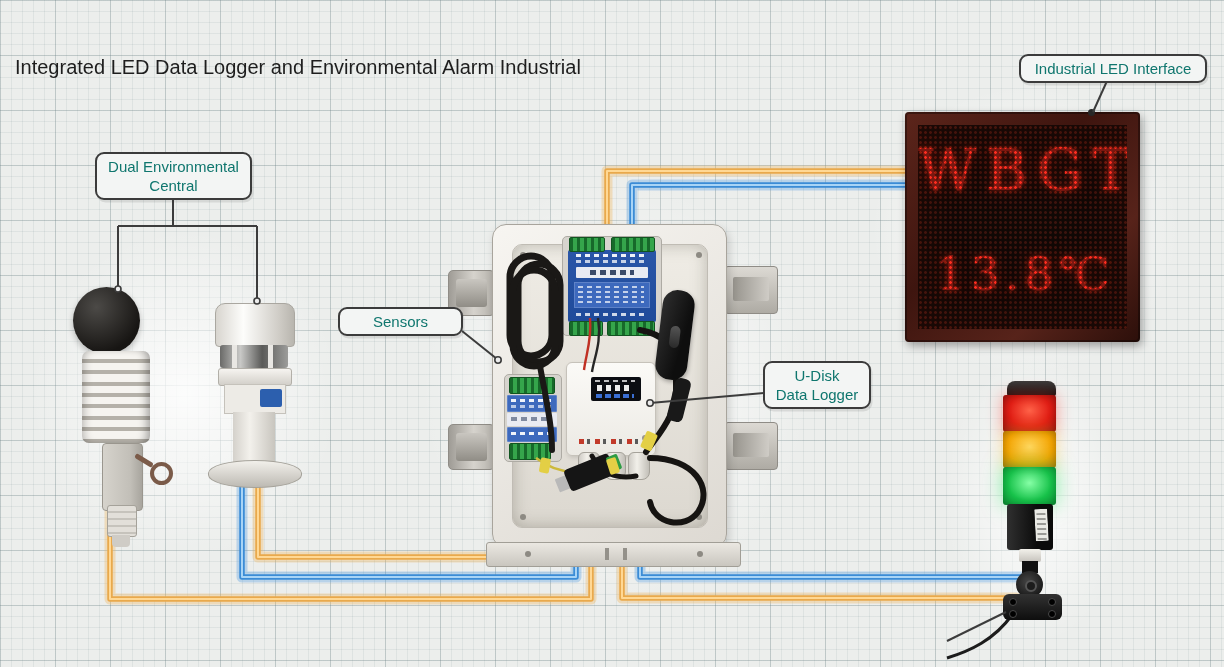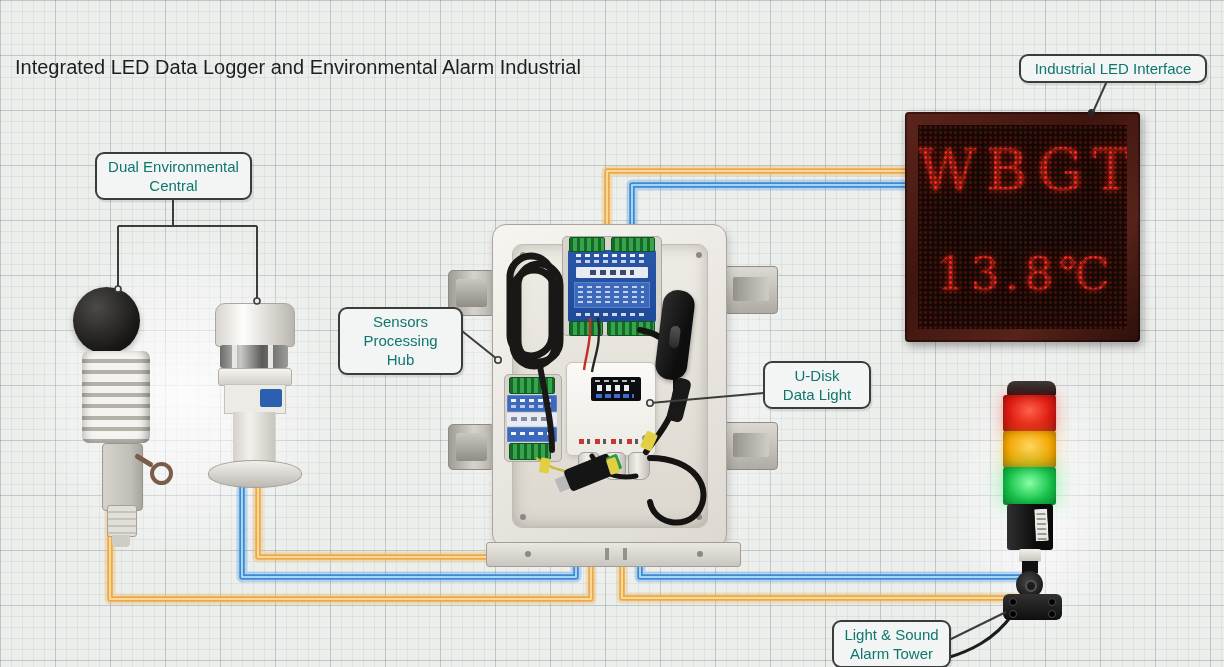--- a/index.html
+++ b/index.html
@@ -355,27 +355,22 @@
   </svg>
 
   <div class="subtitle">Integrated LED Data Logger and Environmental Alarm Industrial</div>
 
   <div class="note" style="left:95px;top:152px;width:137px">
     <div>Dual Environmental</div>
     <div>Central</div>
   </div>
   <div class="note" style="left:338px;top:307px;width:105px">
     <div>Sensors</div>
-    <div>Processing Hub</div>
   </div>
   <div class="note" style="left:763px;top:361px;width:88px">
     <div>U-Disk</div>
-    <div>Data Light</div>
+    <div>Data Logger</div>
   </div>
   <div class="note" style="left:1019px;top:54px;width:168px">
     <div>Industrial LED Interface</div>
   </div>
-  <div class="note" style="left:832px;top:620px;width:99px">
-    <div>Light &amp; Sound</div>
-    <div>Alarm Tower</div>
-  </div>
 
 </div>
 
 </body></html>

